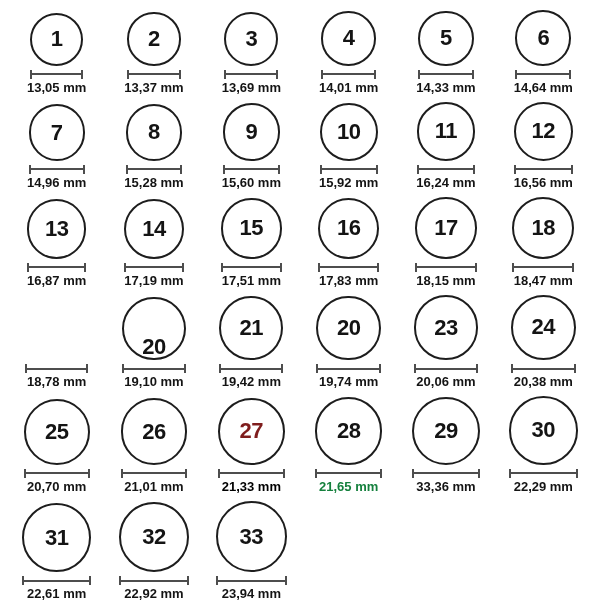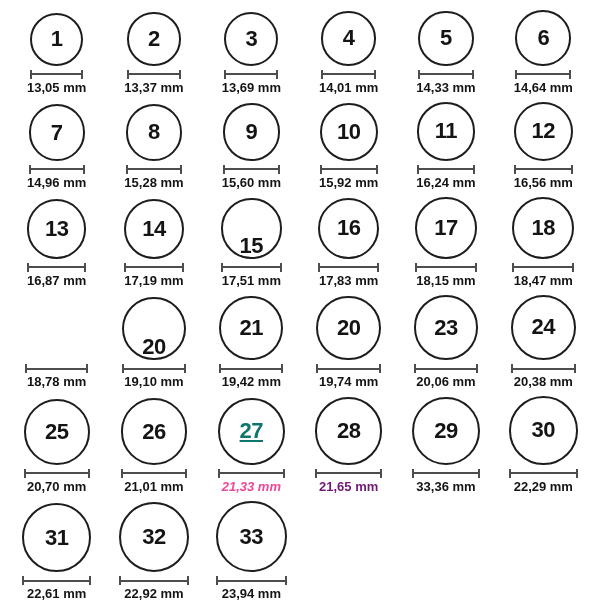--- a/index.html
+++ b/index.html
@@ -171,21 +171,21 @@
         <div class="label" style="color: rgb(20, 20, 20);">16,87 mm</div>
       </div>
       <div class="cell">
         <div class="circle" style="width: 60px; height: 60px; border-color: rgb(29, 29, 29);">
           <span class="num" style="color: rgb(20, 20, 20);">14</span>
         </div>
         <div class="dim" style="width: 60px; border-left-color: rgb(77, 77, 77); border-right-color: rgb(77, 77, 77);"></div>
         <div class="label" style="color: rgb(20, 20, 20);">17,19 mm</div>
       </div>
       <div class="cell">
-        <div class="circle" style="width: 60.6px; height: 60.6px; border-color: rgb(29, 29, 29); align-items: flex-end;">
+        <div class="circle" style="width: 60.6px; height: 60.6px; border-color: rgb(29, 29, 29);">
           <span class="num" style="color: rgb(20, 20, 20);">15</span>
         </div>
         <div class="dim" style="width: 60.6px; border-left-color: rgb(77, 77, 77); border-right-color: rgb(77, 77, 77);"></div>
         <div class="label" style="color: rgb(20, 20, 20);">17,51 mm</div>
       </div>
       <div class="cell">
         <div class="circle" style="width: 61.1px; height: 61.1px; border-color: rgb(29, 29, 29);">
           <span class="num" style="color: rgb(20, 20, 20);">16</span>
         </div>
         <div class="dim" style="width: 61.1px; border-left-color: rgb(77, 77, 77); border-right-color: rgb(77, 77, 77);"></div>
@@ -257,31 +257,31 @@
       </div>
       <div class="cell">
         <div class="circle" style="width: 66.5px; height: 66.5px; border-color: rgb(29, 29, 29);">
           <span class="num" style="color: rgb(20, 20, 20);">26</span>
         </div>
         <div class="dim" style="width: 66.5px; border-left-color: rgb(77, 77, 77); border-right-color: rgb(77, 77, 77);"></div>
         <div class="label" style="color: rgb(20, 20, 20);">21,01 mm</div>
       </div>
       <div class="cell">
         <div class="circle" style="width: 67.1px; height: 67.1px; border-color: rgb(29, 29, 29);">
-          <span class="num" style="color: #0f766e; text-decoration: underline;">27</span>
+          <span class="num" style="color: #7f1d1d;">27</span>
         </div>
         <div class="dim" style="width: 67.1px; border-left-color: rgb(77, 77, 77); border-right-color: rgb(77, 77, 77);"></div>
-        <div class="label" style="color: #ec4899; font-style: italic;">21,33 mm</div>
+        <div class="label" style="color: #000000;">21,33 mm</div>
       </div>
       <div class="cell">
         <div class="circle" style="width: 67.6px; height: 67.6px; border-color: rgb(29, 29, 29);">
           <span class="num" style="color: rgb(20, 20, 20);">28</span>
         </div>
         <div class="dim" style="width: 67.6px; border-left-color: rgb(77, 77, 77); border-right-color: rgb(77, 77, 77);"></div>
-        <div class="label" style="color: #701a75;">21,65 mm</div>
+        <div class="label" style="color: #15803d;">21,65 mm</div>
       </div>
       <div class="cell">
         <div class="circle" style="width: 68.2px; height: 68.2px; border-color: rgb(29, 29, 29);">
           <span class="num" style="color: rgb(20, 20, 20);">29</span>
         </div>
         <div class="dim" style="width: 68.2px; border-left-color: rgb(77, 77, 77); border-right-color: rgb(77, 77, 77);"></div>
         <div class="label" style="color: rgb(20, 20, 20);">33,36 mm</div>
       </div>
       <div class="cell">
         <div class="circle" style="width: 68.7px; height: 68.7px; border-color: rgb(29, 29, 29);">

